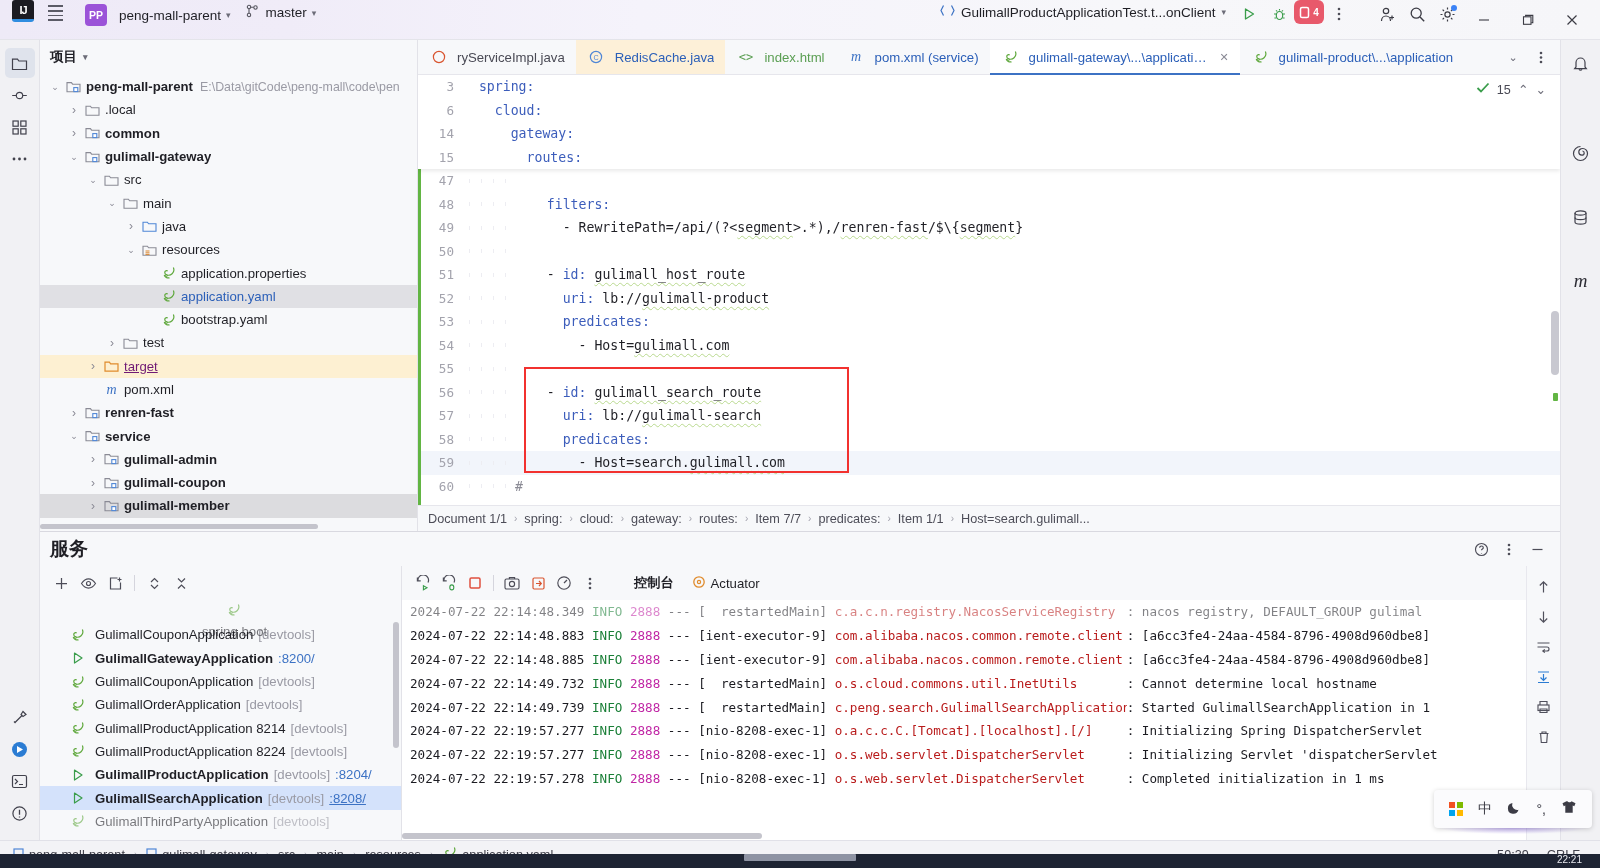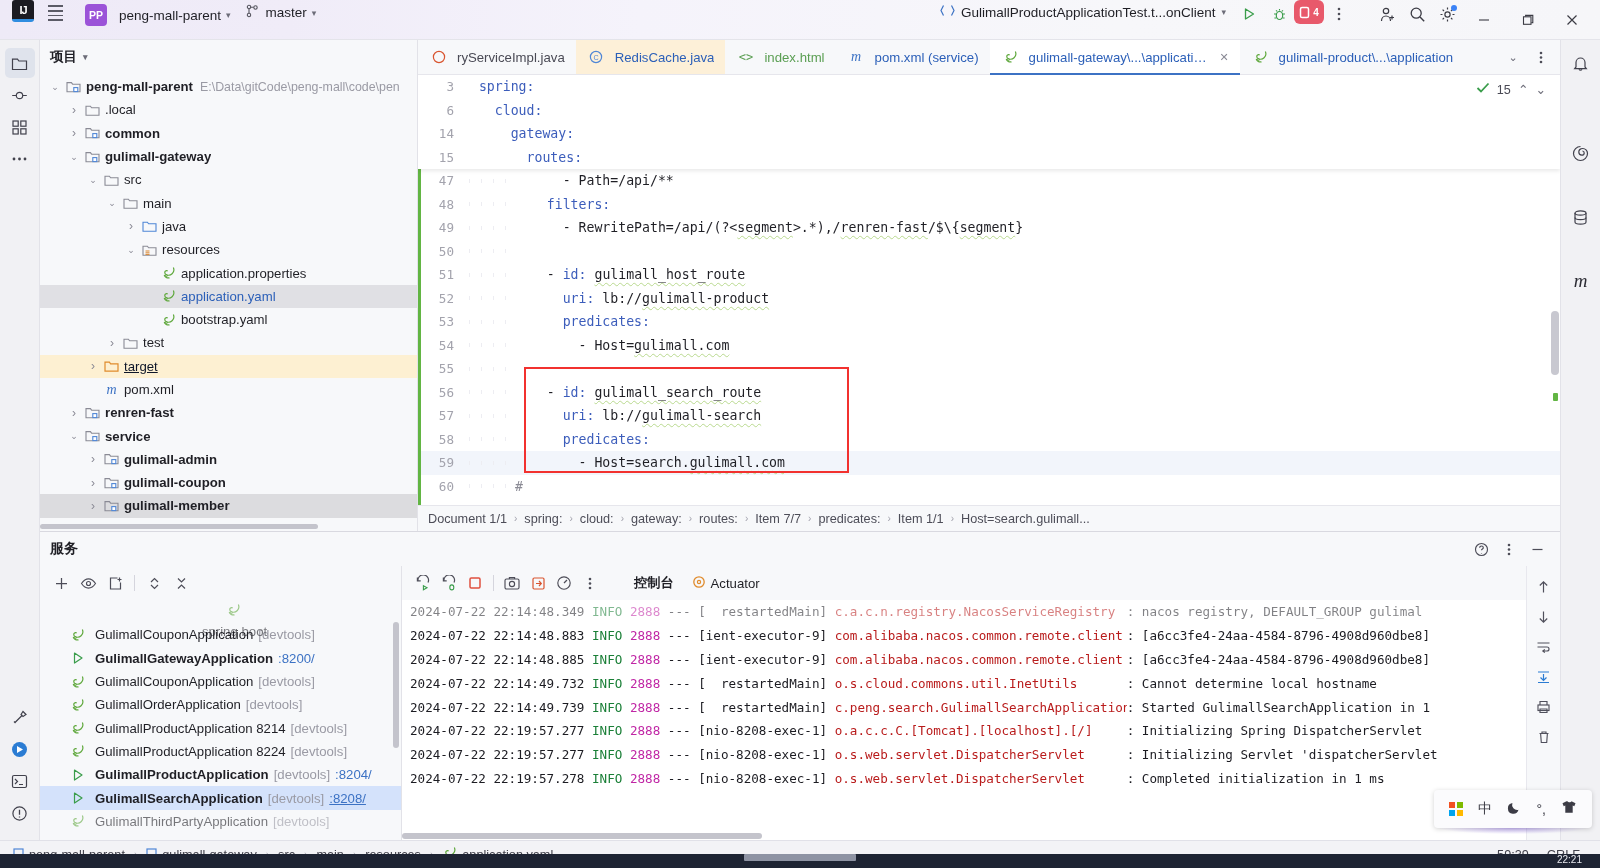--- a/index.html
+++ b/index.html
@@ -119,21 +119,21 @@
   .inspect { position: absolute; top: 6px; right: 14px; display: flex; align-items: center; gap: 7px; font-size: 12.6px; color: #4a4a55; z-index: 7; }
   .vscroll { position: absolute; right: 1px; width: 8px; background: #c8c8d0; border-radius: 4px; }
   .hl-marker { position: absolute; right: 2px; width: 5px; height: 8px; background: #62b543; border-radius: 1px; }
 
   .bcbar { height: 26px; min-height: 26px; display: flex; align-items: center; padding: 0 8px; font-size: 12.7px; color: #4d4d58; background: #f7f8fa; border-top: 1px solid #e6e6ec; gap: 5px; white-space: nowrap; overflow: hidden; }
   .bcbar .sep { color: #a2a2ad; font-size: 10px; }
   .bcbar .crumb { cursor: pointer; padding: 1px 2px; border-radius: 3px; }
 
   
   .services { flex: 1; display: flex; flex-direction: column; min-height: 0; border-top: 1px solid #d9d9e0; background: #f7f8fa; }
-  .svchdr { height: 34px; min-height: 34px; display: flex; align-items: center; padding: 0 10px; font-size: 14px; font-weight: bold; }
+  .svchdr { height: 34px; min-height: 34px; display: flex; align-items: center; padding: 0 10px; font-size: 19px; font-weight: bold; }
   .svchdr .right { margin-left: auto; display: flex; align-items: center; gap: 2px; }
   .svcbody { flex: 1; display: flex; min-height: 0; }
   .svcleft { width: 362px; min-width: 362px; display: flex; flex-direction: column; border-right: 1px solid #e2e2e8; }
   .svctools { height: 34px; min-height: 34px; display: flex; align-items: center; padding: 0 8px; gap: 1px; }
   .tbtn { width: 26px; height: 26px; display: flex; align-items: center; justify-content: center; border-radius: 4px; cursor: pointer; color: #4d4d58; }
   .vsep { width: 1px; height: 16px; background: #d5d5dd; margin: 0 5px; }
   .svclist { flex: 1; overflow: hidden; position: relative; font-size: 13.2px; }
   .srow { display: flex; align-items: center; height: 23.3px; padding-left: 28px; white-space: nowrap; cursor: pointer; gap: 5px; }
   .srow.sel { background: #d4e2fb; }
   .srow .nm { }
@@ -479,21 +479,21 @@
                 </span>
                 <span class="tlabel">test</span>
               </div>
               <div class="trow target-hl" style="padding-left: 44px;">
                 <span class="tw" style="font-size: 12px;">›</span>
                 <span class="ticon">
                   <svg width="15" height="14" viewBox="0 0 15 14">
                     <path d="M1 3.2h4.4l1.2 1.6H14v7.4H1z" fill="none" stroke="#e08b2c" stroke-width="1.2"></path>
                   </svg>
                 </span>
-                <span class="tlabel" style="color: #0f172a; text-decoration: underline;">target</span>
+                <span class="tlabel" style="color: #701a75; text-decoration: underline;">target</span>
               </div>
               <div class="trow" style="padding-left: 44px;">
                 <span class="tw"></span>
                 <span class="ticon">
                   <span style="font-family:'Liberation Serif',serif;font-style:italic;color:#3c72c4;font-size:14px;">m</span>
                 </span>
                 <span class="tlabel">pom.xml</span>
               </div>
               <div class="trow" style="padding-left: 25px;">
                 <span class="tw" style="font-size: 12px;">›</span>
@@ -614,21 +614,21 @@
             </div>
 
           <div class="codewrap">
             <div class="sticky" id="sticky">
                 <div class="crow"><span class="gut">3</span><span class="codetxt">&nbsp;&nbsp;<span class="k">spring</span><span class="k">:</span></span></div>
                 <div class="crow"><span class="gut">6</span><span class="codetxt">&nbsp;&nbsp;&nbsp;&nbsp;<span class="k">cloud</span><span class="k">:</span></span></div>
                 <div class="crow"><span class="gut">14</span><span class="codetxt">&nbsp;&nbsp;&nbsp;&nbsp;&nbsp;&nbsp;<span class="k">gateway</span><span class="k">:</span></span></div>
                 <div class="crow"><span class="gut">15</span><span class="codetxt">&nbsp;&nbsp;&nbsp;&nbsp;&nbsp;&nbsp;&nbsp;&nbsp;<span class="k">routes</span><span class="k">:</span></span></div>
               </div>
             <div id="codebody" style="padding-top:94px; width:100%;">
-                <div class="crow"><span class="gut">47</span><span class="marks"><span class="vl" style="left:6px"></span><span class="vl" style="left:18px"></span><span class="vl" style="left:30px"></span><span class="vl" style="left:42px"></span></span><span class="codetxt">&nbsp;&nbsp;&nbsp;&nbsp;&nbsp;&nbsp;- Path=/api/**</span></div>
+                <div class="crow"><span class="gut">47</span><span class="marks"><span class="vl" style="left:6px"></span><span class="vl" style="left:18px"></span><span class="vl" style="left:30px"></span><span class="vl" style="left:42px"></span></span></div>
                 <div class="crow"><span class="gut">48</span><span class="marks"><span class="vl" style="left:6px"></span><span class="vl" style="left:18px"></span><span class="vl" style="left:30px"></span><span class="vl" style="left:42px"></span></span><span class="codetxt">&nbsp;&nbsp;&nbsp;&nbsp;<span class="k">filters</span><span class="k">:</span></span></div>
                 <div class="crow"><span class="gut">49</span><span class="marks"><span class="vl" style="left:6px"></span><span class="vl" style="left:18px"></span><span class="vl" style="left:30px"></span><span class="vl" style="left:42px"></span></span><span class="codetxt">&nbsp;&nbsp;&nbsp;&nbsp;&nbsp;&nbsp;- RewritePath=/api/(?&lt;<span class="wavy">segment</span>&gt;.*),/<span class="wavy">renren-fast</span>/$\{<span class="wavy">segment</span>}</span></div>
                 <div class="crow"><span class="gut">50</span><span class="marks"><span class="vl" style="left:6px"></span><span class="vl" style="left:18px"></span><span class="vl" style="left:30px"></span><span class="vl" style="left:42px"></span></span><span class="codetxt"></span></div>
                 <div class="crow"><span class="gut">51</span><span class="marks"><span class="vl" style="left:6px"></span><span class="vl" style="left:18px"></span><span class="vl" style="left:30px"></span><span class="vl" style="left:42px"></span></span><span class="codetxt">&nbsp;&nbsp;&nbsp;&nbsp;- <span class="k">id</span><span class="k">:</span> <span class="wavy">gulimall_host_route</span></span></div>
                 <div class="crow"><span class="gut">52</span><span class="marks"><span class="vl" style="left:6px"></span><span class="vl" style="left:18px"></span><span class="vl" style="left:30px"></span><span class="vl" style="left:42px"></span></span><span class="codetxt">&nbsp;&nbsp;&nbsp;&nbsp;&nbsp;&nbsp;<span class="k">uri</span><span class="k">:</span> lb://<span class="wavy">gulimall-product</span></span></div>
                 <div class="crow"><span class="gut">53</span><span class="marks"><span class="vl" style="left:6px"></span><span class="vl" style="left:18px"></span><span class="vl" style="left:30px"></span><span class="vl" style="left:42px"></span></span><span class="codetxt">&nbsp;&nbsp;&nbsp;&nbsp;&nbsp;&nbsp;<span class="k">predicates</span><span class="k">:</span></span></div>
                 <div class="crow"><span class="chg-blue"></span><span class="gut">54</span><span class="marks"><span class="vl" style="left:6px"></span><span class="vl" style="left:18px"></span><span class="vl" style="left:30px"></span><span class="vl" style="left:42px"></span></span><span class="codetxt">&nbsp;&nbsp;&nbsp;&nbsp;&nbsp;&nbsp;&nbsp;&nbsp;- Host=<span class="wavy">gulimall.com</span></span></div>
                 <div class="crow"><span class="gut">55</span><span class="marks"><span class="vl" style="left:6px"></span><span class="vl" style="left:18px"></span><span class="vl" style="left:30px"></span><span class="vl" style="left:42px"></span></span><span class="codetxt"></span></div>
                 <div class="crow"><span class="chg-green"></span><span class="gut">56</span><span class="marks"><span class="vl" style="left:6px"></span><span class="vl" style="left:18px"></span><span class="vl" style="left:30px"></span><span class="vl" style="left:42px"></span></span><span class="codetxt">&nbsp;&nbsp;&nbsp;&nbsp;- <span class="k">id</span><span class="k">:</span> <span class="wavy">gulimall_search_route</span></span></div>
                 <div class="crow"><span class="chg-green"></span><span class="gut">57</span><span class="marks"><span class="vl" style="left:6px"></span><span class="vl" style="left:18px"></span><span class="vl" style="left:30px"></span><span class="vl" style="left:42px"></span></span><span class="codetxt">&nbsp;&nbsp;&nbsp;&nbsp;&nbsp;&nbsp;<span class="k">uri</span><span class="k">:</span> lb://<span class="wavy">gulimall-search</span></span></div>

